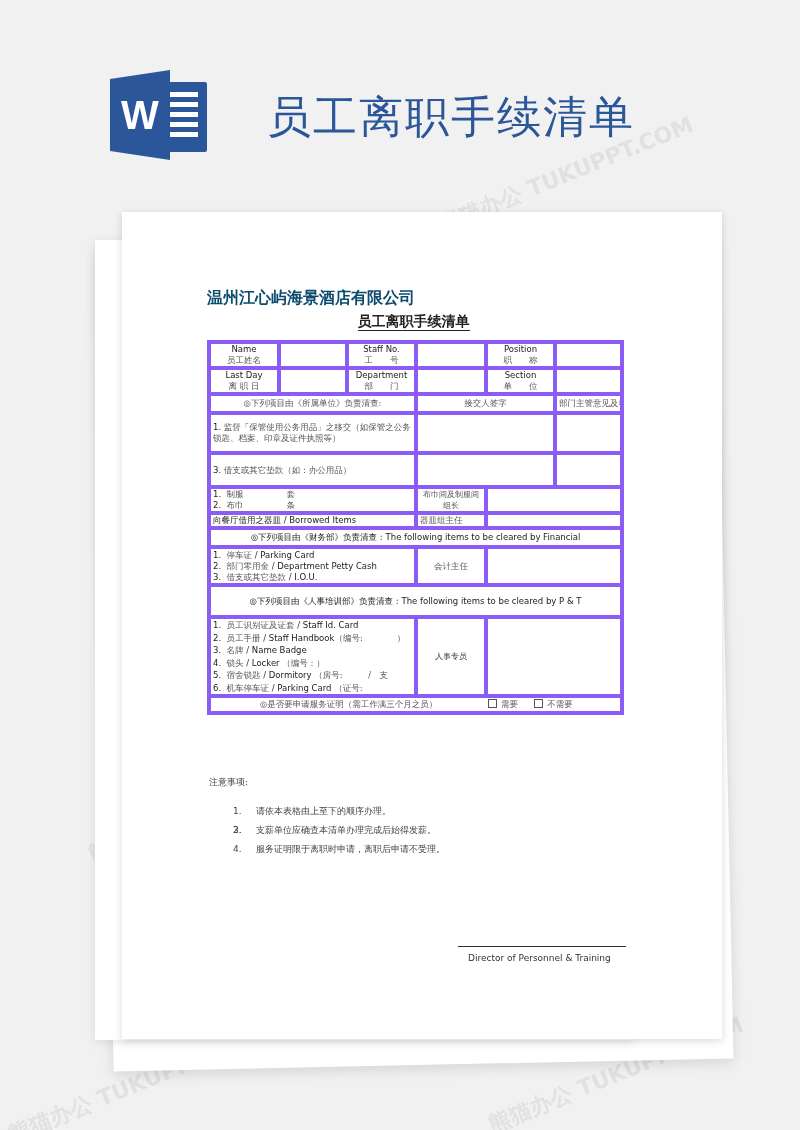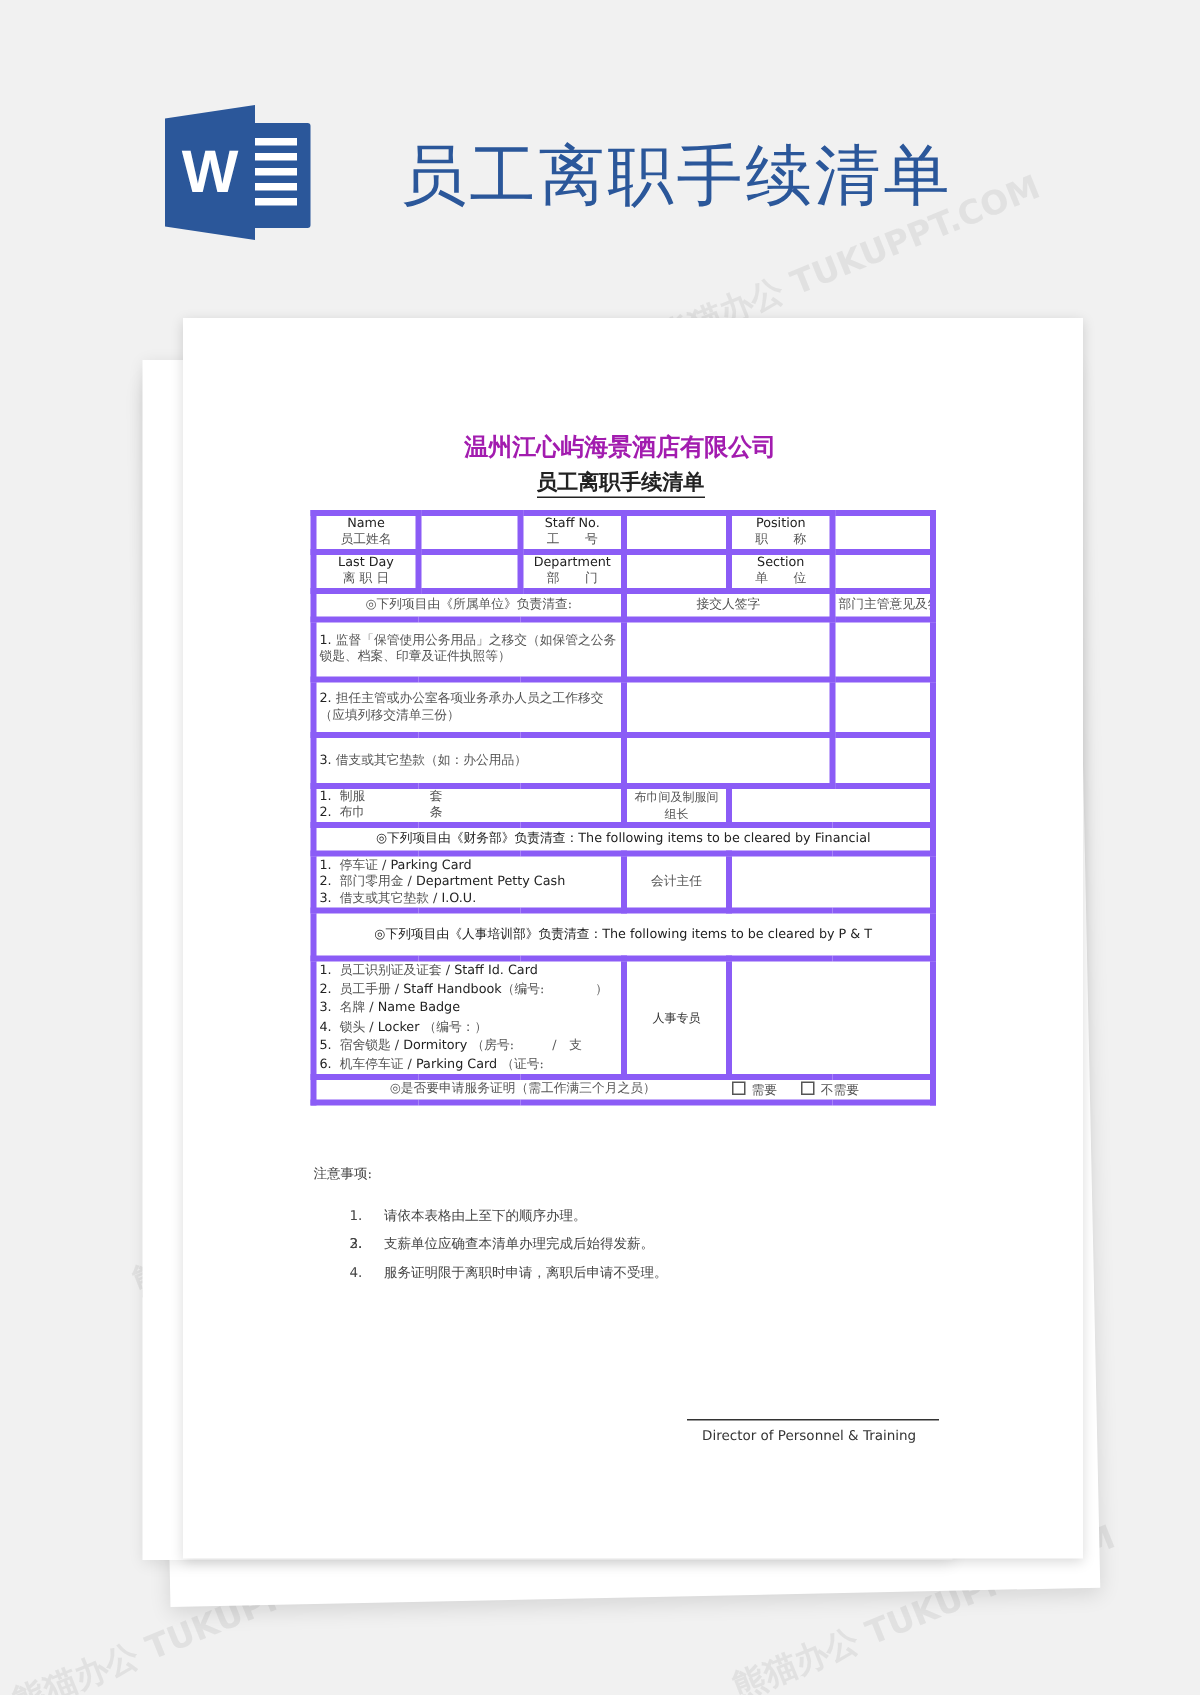--- a/index.html
+++ b/index.html
@@ -8,21 +8,21 @@
   .word-icon { position:absolute; left:110px; top:70px; width:105px; height:90px; }
   .word-doc { position:absolute; left:42px; top:12px; width:55px; height:70px; background:#2b579a; border-radius:2px; }
   .word-doc .ln { position:absolute; left:10px; width:36px; height:5px; background:#fff; }
   .word-w { position:absolute; left:0; top:0; width:60px; height:90px; background:#2b579a; clip-path:polygon(0 10%, 100% 0, 100% 100%, 0 90%); color:#fff; font-family:"Liberation Sans", sans-serif; font-weight:bold; font-size:40px; display:flex; align-items:center; justify-content:center; }
   .title { position:absolute; left:267px; top:88px; font-size:44px; color:#2b579a; letter-spacing:2px; font-family:"DejaVu Sans", sans-serif; }
   .sheet-back { position:absolute; left:105px; top:245px; width:620px; height:820px; background:#fff; box-shadow:0 4px 14px rgba(0,0,0,0.12); transform:rotate(-1.2deg); }
   .sheet-back2 { position:absolute; left:95px; top:240px; width:540px; height:800px; background:#fff; box-shadow:0 2px 10px rgba(0,0,0,0.10); }
   .page { position:absolute; left:122px; top:212px; width:600px; height:827px; background:#fff; box-shadow:0 2px 8px rgba(0,0,0,0.15); }
   .doc { position:absolute; left:0; top:0; width:800px; height:1130px; pointer-events:none; }
   .doc * { pointer-events:auto; }
-  .company { position:absolute; left:207px; width:413px; top:288px; text-align:center; font-family:"DejaVu Serif", serif; font-size:16px; font-weight:bold; color:#a21caf; }
+  .company { position:absolute; left:207px; width:413px; top:288px; text-align:left; font-family:"DejaVu Serif", serif; font-size:16px; font-weight:bold; color:#0c4a6e; }
   .form-title { position:absolute; left:207px; width:413px; top:313px; text-align:center; font-family:"DejaVu Serif", serif; font-size:14px; font-weight:bold; color:#222; }
   .form-title span { border-bottom:1.5px solid #222; padding-bottom:1px; }
   table.form { position:absolute; left:207px; top:340px; width:413px; border-collapse:collapse; table-layout:fixed; font-size:8.5px; color:#333; }
   table.form td { border:4px solid #8b5cf6; padding:0 2px; vertical-align:middle; line-height:11px; }
   .c { text-align:center; }
   .en { font-family:"DejaVu Sans", sans-serif; color:#222; }
   .zh { font-family:"DejaVu Serif", serif; color:#555; }
   .notes { position:absolute; left:209px; top:776px; width:420px; font-family:"DejaVu Serif", serif; font-size:9px; color:#444; }
   .notes .nh { margin-bottom:16px; }
   .notes ol { margin:0; padding-left:0; list-style:none; }
@@ -113,40 +113,40 @@
     <tr style="height:19px">
       <td colspan="3" class="c zh">◎下列项目由《所属单位》负责清查:</td>
       <td colspan="2" class="c zh">接交人签字</td>
       <td class="c zh" style="white-space:nowrap;overflow:hidden;">部门主管意见及签字</td>
     </tr>
     <tr style="height:40px">
       <td colspan="3" class="zh"><span class="en">1.</span> <span>监督「保管使用公务用品」之移交（如保管之公务锁匙、档案、印章及证件执照等）</span></td>
       <td colspan="2"></td>
       <td></td>
     </tr>
-    <tr style="height:37px">
-      <td colspan="3" class="zh"><span class="en">2.</span> <span>担任主管或办公室各项业务承办人员之工作移交（应填列移交清单三份）</span></td>
-      <td colspan="2"></td>
-      <td></td>
-    </tr>
     <tr style="height:34px">
       <td colspan="3" class="zh"><span class="en">3.</span> <span>借支或其它垫款（如：办公用品）</span></td>
       <td colspan="2"></td>
       <td></td>
     </tr>
 
     <tr style="height:24px">
       <td colspan="3" class="zh">
         <div><span class="en">1.</span>&nbsp;&nbsp;<span style="display:inline-block;width:60px">制服</span><span>套</span></div>
         <div><span class="en">2.</span>&nbsp;&nbsp;<span style="display:inline-block;width:60px">布巾</span><span>条</span></div>
       </td>
       <td class="c zh" style="font-size:8px">布巾间及制服间组长</td>
       <td colspan="2"></td>
     </tr>
 
+    <tr style="height:15px">
+      <td colspan="3" class="en">向餐厅借用之器皿 / Borrowed Items</td>
+      <td class="zh">器皿组主任</td>
+      <td colspan="2"></td>
+    </tr>
 
     <tr style="height:19px">
       <td colspan="6" class="c en">◎下列项目由《财务部》负责清查：The following items to be cleared by Financial</td>
     </tr>
     <tr style="height:38px">
       <td colspan="3">
         <div><span class="en">1.</span>&nbsp;&nbsp;<span class="zh">停车证</span> / <span class="en">Parking Card</span></div>
         <div><span class="en">2.</span>&nbsp;&nbsp;<span class="zh">部门零用金</span> / <span class="en">Department Petty Cash</span></div>
         <div><span class="en">3.</span>&nbsp;&nbsp;<span class="zh">借支或其它垫款</span> / <span class="en">I.O.U.</span></div>
       </td>

